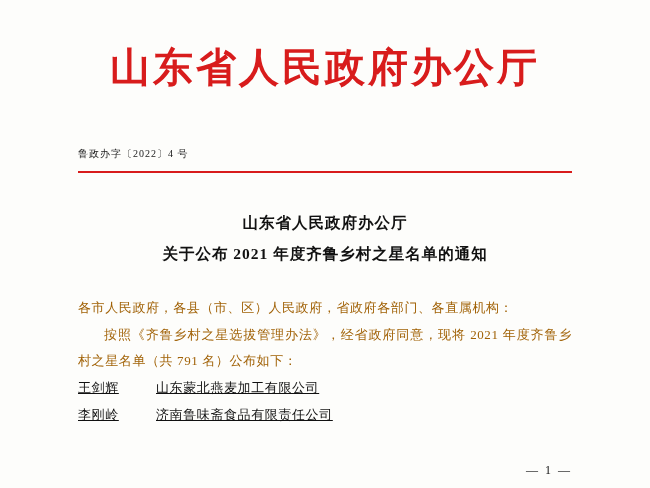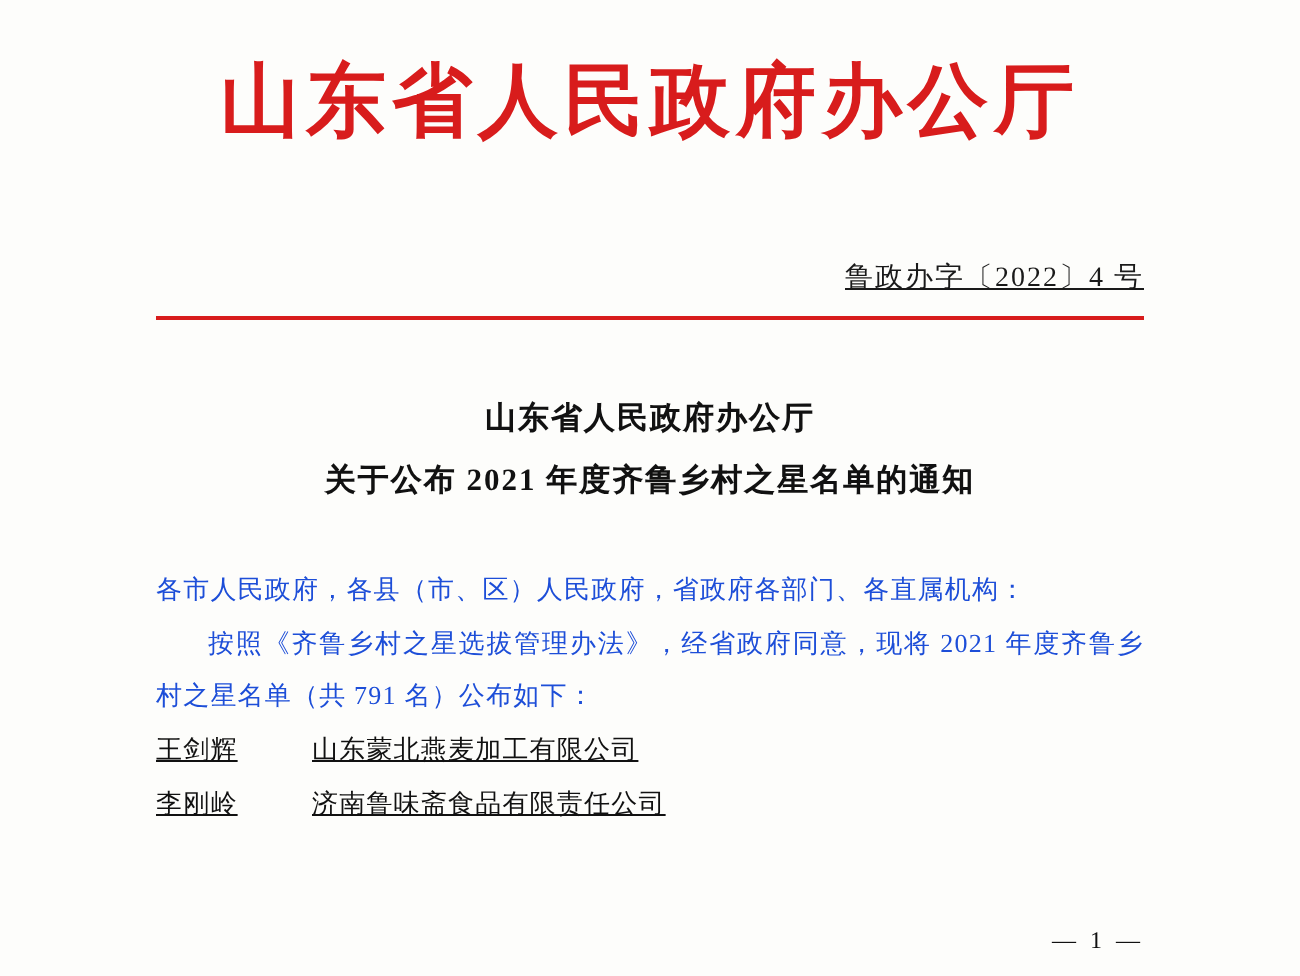--- a/index.html
+++ b/index.html
@@ -12,42 +12,41 @@
     background: #ffffff;
     font-family: "Liberation Serif", "DejaVu Serif", serif;
     overflow: hidden;
   }
   .page {
     position: relative;
     width: 650px;
     height: 488px;
     background: #fdfdfb;
     box-sizing: border-box;
-    padding: 0 78px;
+    padding: 17px 78px;
   }
   .doc-header {
     text-align: center;
     padding-top: 28px;
   }
   .doc-title-red {
     color: #d81c1c;
     font-size: 40px;
     font-weight: bold;
     letter-spacing: 3px;
     line-height: 1.15;
     font-family: "Liberation Serif", "DejaVu Serif", serif;
     white-space: nowrap;
   }
   .doc-number {
-    text-align: right;
+    text-align: left;
     margin-top: 56px;
-    font-size: 14px;
+    font-size: 10px;
     color: #1a1a1a;
     letter-spacing: 1px;
-    text-decoration: underline;
   }
   .red-rule {
     margin-top: 10px;
     height: 2px;
     background: #d81c1c;
     width: 100%;
   }
   .subject {
     margin-top: 34px;
     text-align: center;
@@ -57,21 +56,21 @@
     font-weight: bold;
     color: #111111;
     letter-spacing: 1px;
     line-height: 2;
   }
   .body-block {
     margin-top: 26px;
   }
   .para {
     font-size: 13px;
-    color: #1d4ed8;
+    color: #a16207;
     line-height: 2.05;
     letter-spacing: 0.6px;
     text-align: justify;
   }
   .para.indent {
     text-indent: 26px;
   }
   .name-row {
     display: flex;
     font-size: 13px;

